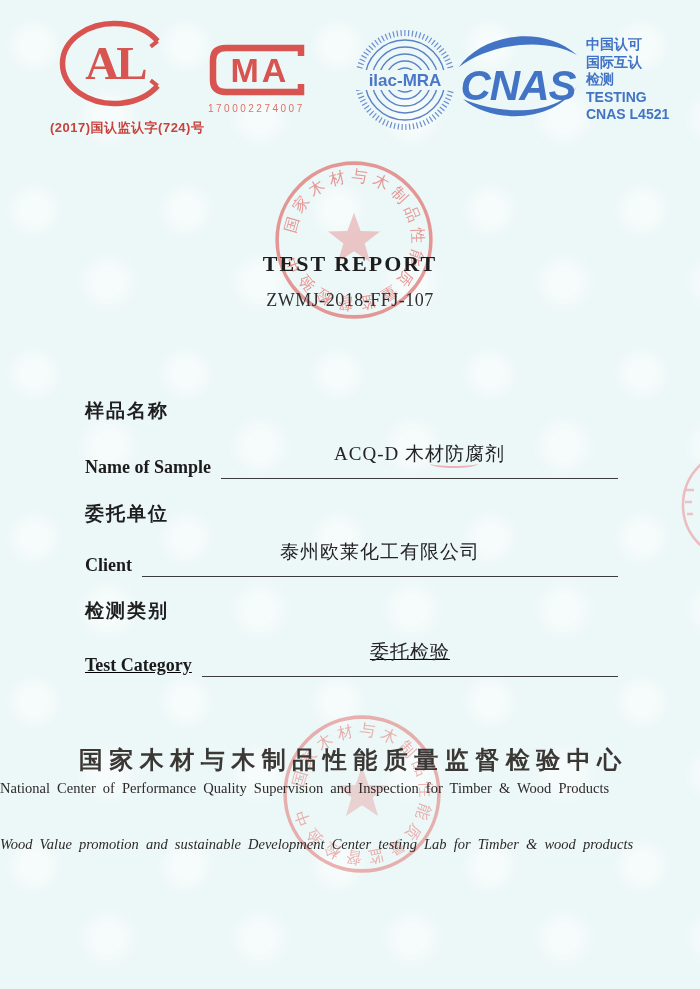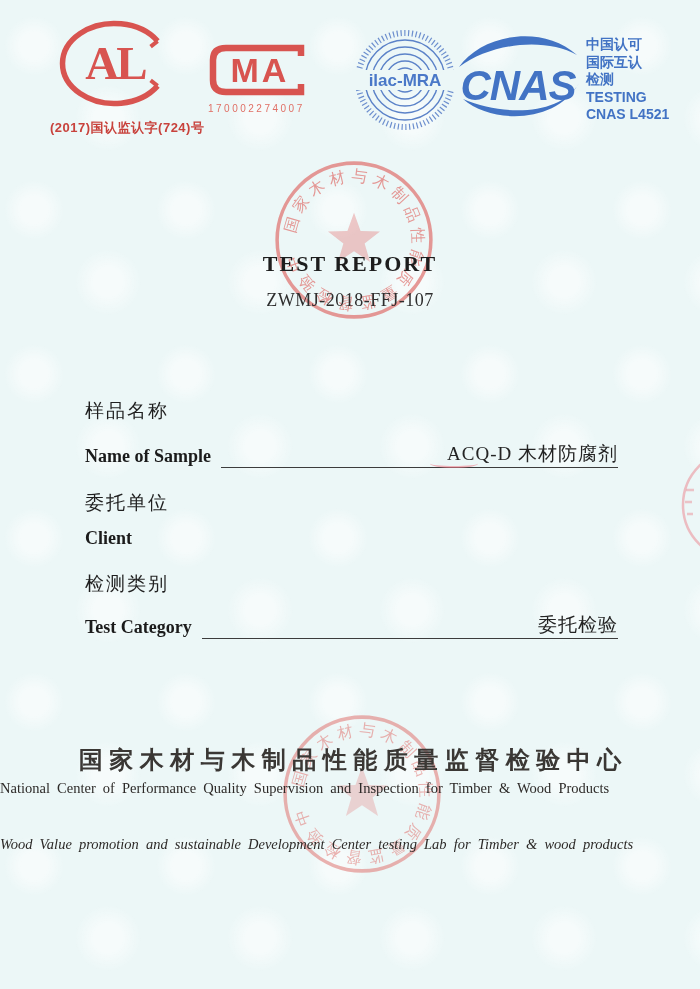--- a/index.html
+++ b/index.html
@@ -16,25 +16,25 @@
   
   .cert-text{font-family:"Liberation Sans",sans-serif;font-size:13px;font-weight:bold;color:#c8423c;letter-spacing:0.5px;}
   .cma-number{font-family:"Liberation Sans",sans-serif;font-size:10px;color:#e07066;letter-spacing:2.5px;}
   .cnas-textblock{font-family:"Liberation Sans",sans-serif;color:#4273c4;font-weight:bold;font-size:14px;line-height:17.5px;}
   
   .title-cn{left:0;right:0;top:178px;text-align:center;font-size:50px;font-weight:bold;color:#262626;letter-spacing:57px;padding-left:57px;z-index:3;}
   .title-en{left:0;right:0;top:251px;text-align:center;font-size:22px;font-weight:bold;color:#1d1d1d;letter-spacing:2px;z-index:3;}
   .report-no{left:0;right:0;top:290px;text-align:center;font-size:18px;color:#2e2e2e;letter-spacing:0.5px;z-index:3;}
   
   .fields{left:85px;width:533px;top:398px;z-index:3;}
-  .field-cn{font-size:19px;color:#1f1f1f;letter-spacing:2px;font-weight:normal;}
+  .field-cn{font-size:19px;color:#1f1f1f;letter-spacing:2px;font-weight:bold;}
   .field-row{display:flex;align-items:flex-end;}
   .field-en{font-size:18px;font-weight:bold;color:#1b1b1b;white-space:nowrap;padding-right:10px;padding-bottom:1px;}
-  .field-line{flex:1;border-bottom:1.6px solid #3c3c3c;text-align:right;font-size:19px;color:#242424;padding-bottom:0;letter-spacing:1px;}
-  .fr1{margin-top:17px;} .fc2{margin-top:22px;} .fr2{margin-top:12px;} .fc3{margin-top:21px;} .fr3{margin-top:15px;}
+  .field-line{flex:1;border-bottom:1.6px solid #3c3c3c;text-align:center;font-size:19px;color:#242424;padding-bottom:11px;letter-spacing:1px;}
+  .fr1{margin-top:17px;} .fc2{margin-top:22px;} .fr2{margin-top:12px;} .fc3{margin-top:21px;} .fr3{margin-top:15px;text-decoration:underline;}
   .pen-mark{left:430px;top:459px;width:48px;height:7px;border-bottom:2px solid rgba(240,120,135,0.55);border-radius:50%;z-index:4;}
   
   .stamp{z-index:1;}
   .stamp text{font-family:"Liberation Serif",serif;}
   
   .footer-cn{font-family:"Liberation Sans",sans-serif;color:#3a3734;text-align:center;left:0;right:0;z-index:3;}
   .org1-cn{top:744px;font-size:24px;font-weight:bold;letter-spacing:6.5px;padding-left:6.5px;}
   .org2-cn{top:799px;font-size:26px;font-weight:bold;letter-spacing:0.5px;}
   .footer-en{left:0;right:0;text-align:left;font-size:14.5px;color:#2d2a28;word-spacing:3.5px;z-index:3;}
   .org1-en{top:780px;} .org2-en{top:836px;font-style:italic;}
@@ -98,20 +98,21 @@
 
   <div class="abs fields">
     <div class="field-cn">样品名称</div>
     <div class="field-row fr1">
       <span class="field-en">Name of Sample</span>
       <span class="field-line">ACQ-D 木材防腐剂</span>
     </div>
     <div class="field-cn fc2">委托单位</div>
     <div class="field-row fr2">
       <span class="field-en">Client</span>
+      <span class="field-line">泰州欧莱化工有限公司</span>
     </div>
     <div class="field-cn fc3">检测类别</div>
     <div class="field-row fr3">
       <span class="field-en">Test Category</span>
       <span class="field-line">委托检验</span>
     </div>
   </div>
 
   <div class="abs pen-mark"></div>
 

